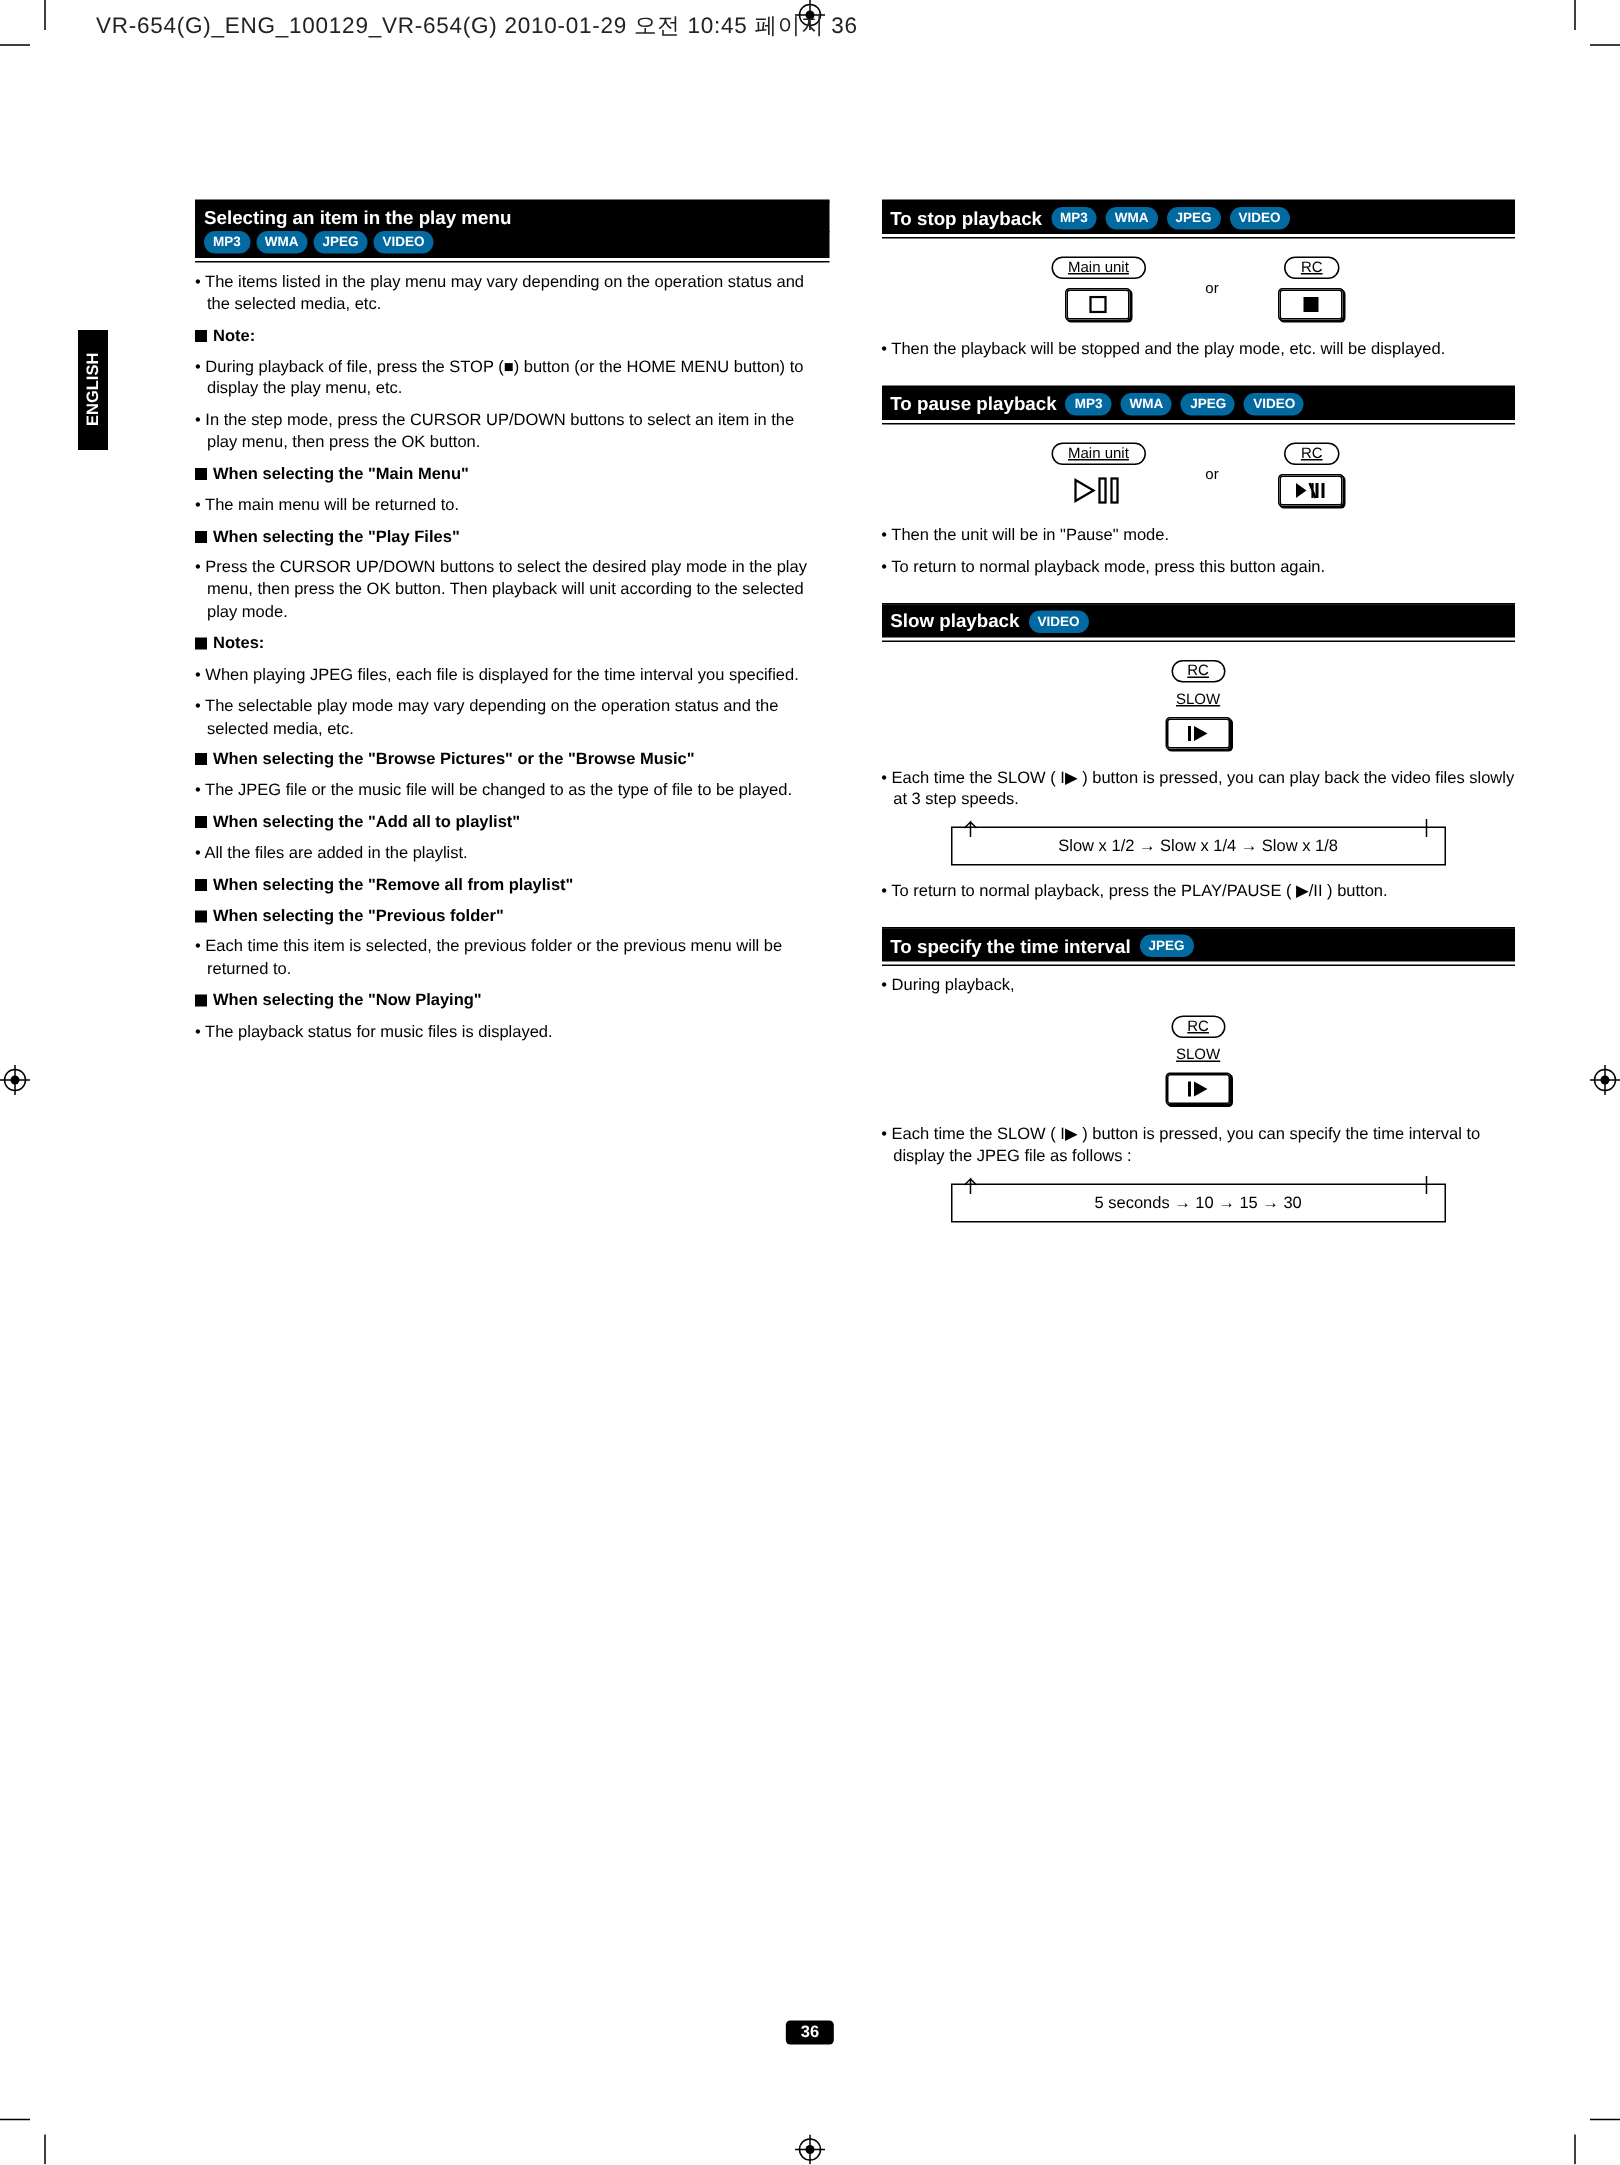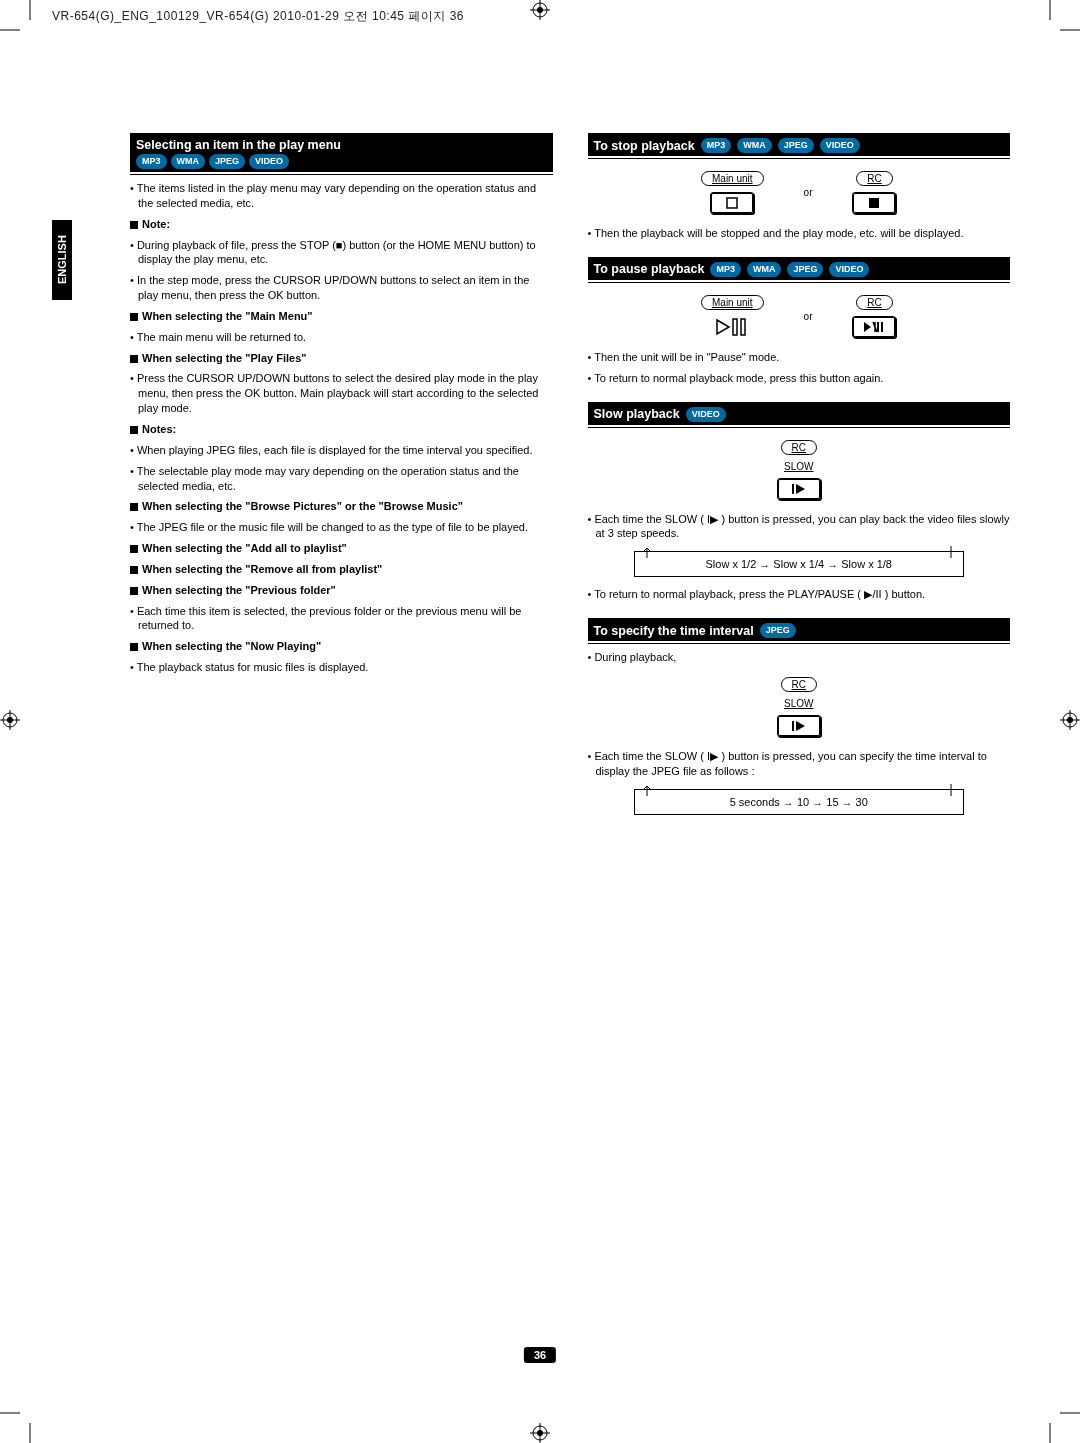--- a/index.html
+++ b/index.html
@@ -10,22 +10,22 @@
     background: #fff;
     color: #000;
     width: 1080px;
     height: 1443px;
     position: relative;
   }
   .crop-mark { position: absolute; stroke: #000; }
   .header-text {
     position: absolute;
     top: 8px;
-    left: 52px;
-    font-size: 12px;
+    left: 64px;
+    font-size: 15px;
     color: #222;
     letter-spacing: 0.5px;
   }
   .registration {
     position:absolute;
     width:20px; height:20px;
   }
   .page-area {
     position: absolute;
     top: 115px;
@@ -191,30 +191,31 @@
       <p class="bullet">• The items listed in the play menu may vary depending on the operation status and the selected media, etc.</p>
 
       <p class="sub-head"><span class="black-square"></span><span>Note:</span></p>
       <p class="bullet">• During playback of file, press the STOP (■) button (or the HOME MENU button) to display the play menu, etc.</p>
       <p class="bullet">• In the step mode, press the CURSOR UP/DOWN buttons to select an item in the play menu, then press the OK button.</p>
 
       <p class="sub-head"><span class="black-square"></span><span>When selecting the "Main Menu"</span></p>
       <p class="bullet">• The main menu will be returned to.</p>
 
       <p class="sub-head"><span class="black-square"></span><span>When selecting the "Play Files"</span></p>
-      <p class="bullet">• Press the CURSOR UP/DOWN buttons to select the desired play mode in the play menu, then press the OK button. Main playback will start according to the selected play mode.</p>
+      <p class="bullet">• Press the CURSOR UP/DOWN buttons to select the desired play mode in the play menu, then press the OK button. Then playback will unit according to the selected play mode.</p>
 
       <p class="sub-head"><span class="black-square"></span><span>Notes:</span></p>
       <p class="bullet">• When playing JPEG files, each file is displayed for the time interval you specified.</p>
       <p class="bullet">• The selectable play mode may vary depending on the operation status and the selected media, etc.</p>
 
       <p class="sub-head"><span class="black-square"></span><span>When selecting the "Browse Pictures" or the "Browse Music"</span></p>
       <p class="bullet">• The JPEG file or the music file will be changed to as the type of file to be played.</p>
 
       <p class="sub-head"><span class="black-square"></span><span>When selecting the "Add all to playlist"</span></p>
+      <p class="bullet">• All the files are added in the playlist.</p>
 
       <p class="sub-head"><span class="black-square"></span><span>When selecting the "Remove all from playlist"</span></p>
 
       <p class="sub-head"><span class="black-square"></span><span>When selecting the "Previous folder"</span></p>
       <p class="bullet">• Each time this item is selected, the previous folder or the previous menu will be returned to.</p>
 
       <p class="sub-head"><span class="black-square"></span><span>When selecting the "Now Playing"</span></p>
       <p class="bullet">• The playback status for music files is displayed.</p>
     </div>
   </div>

